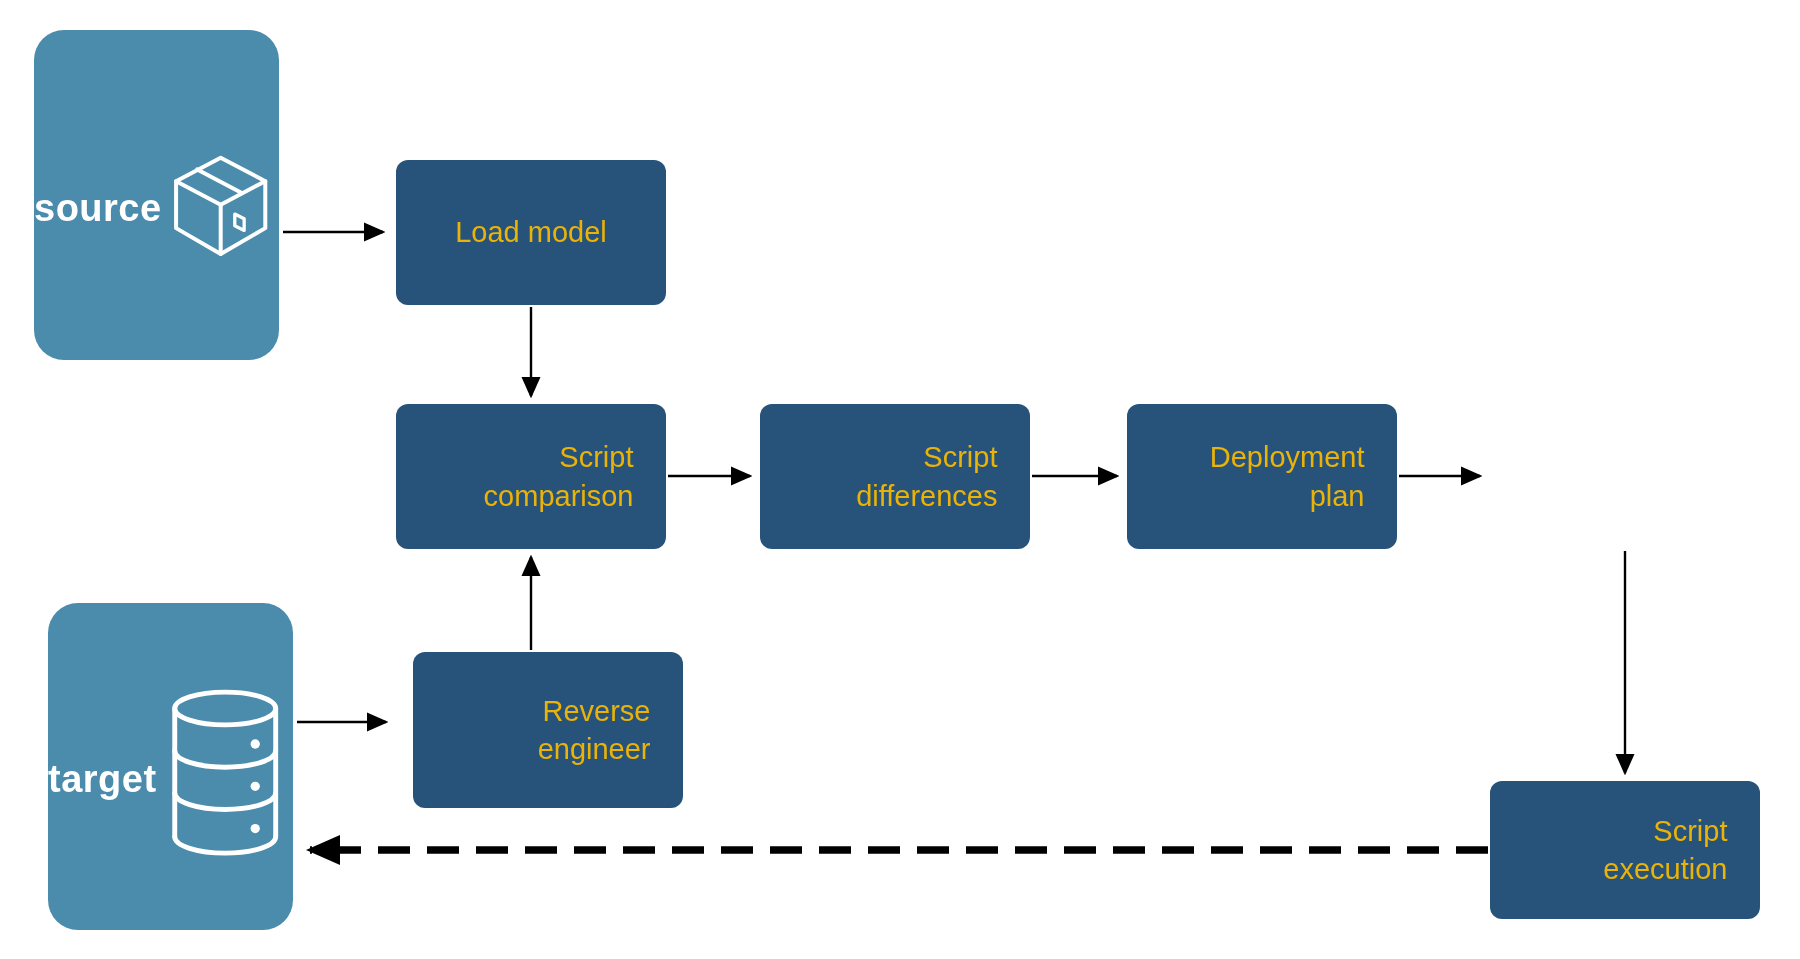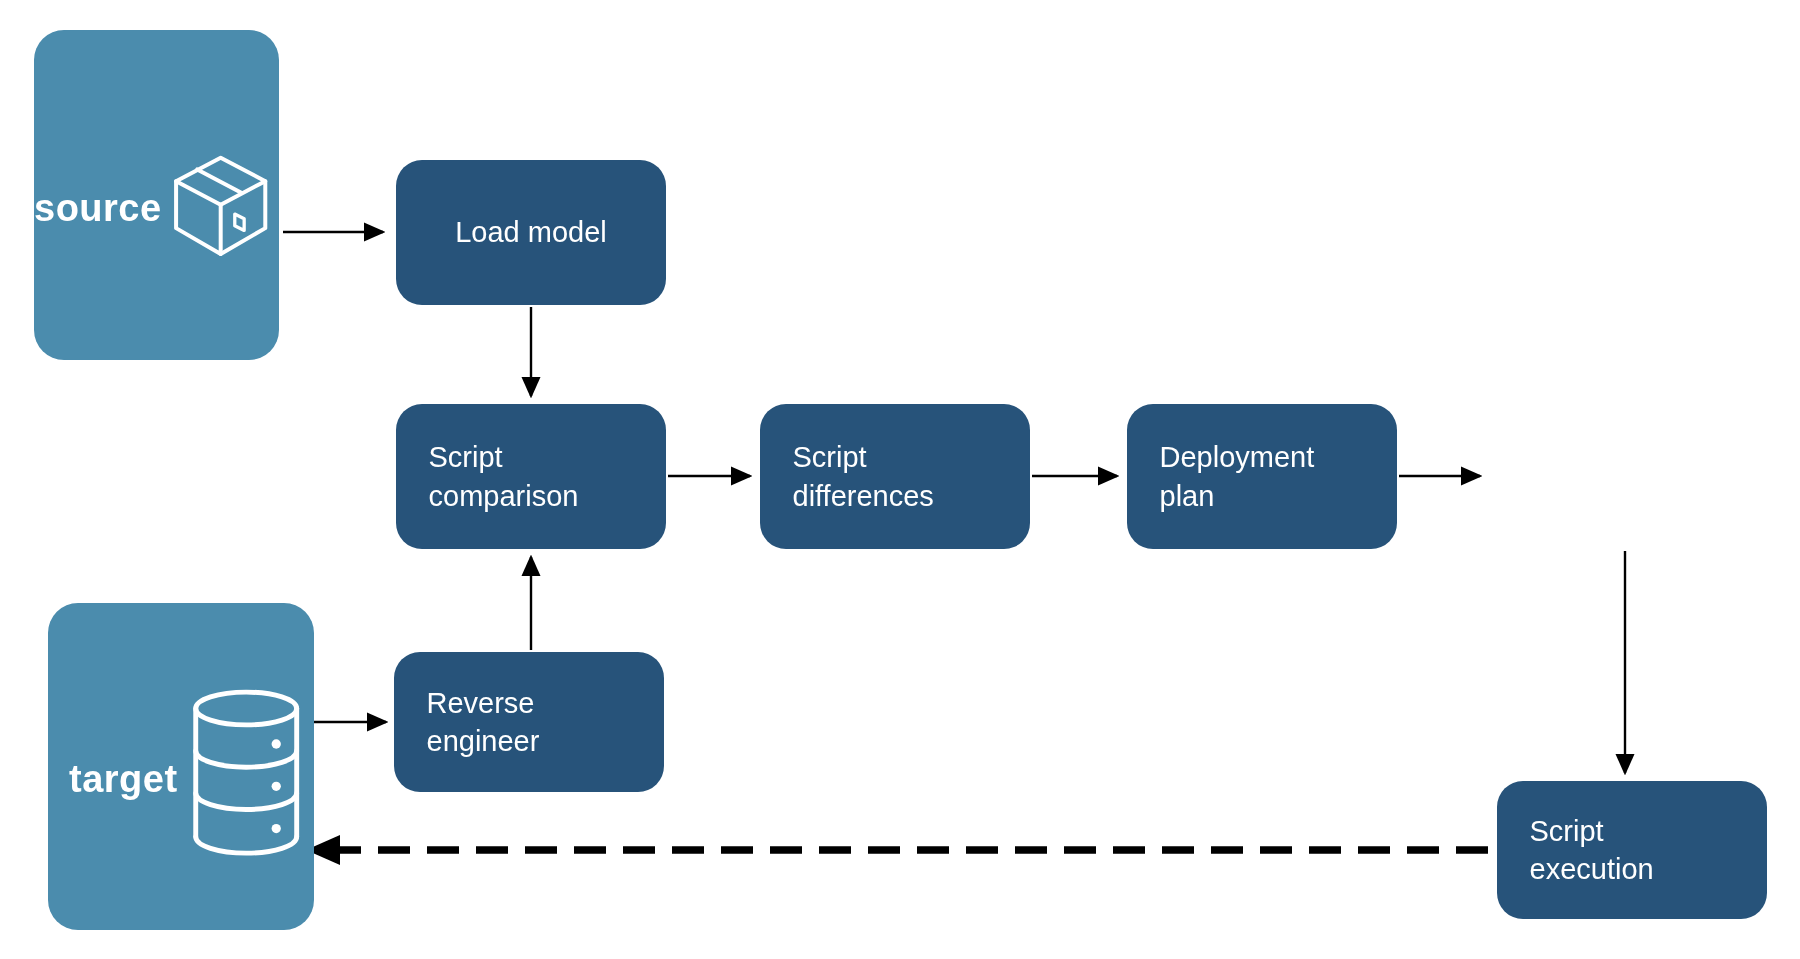--- a/index.html
+++ b/index.html
@@ -26,49 +26,49 @@
     flex-direction: row;
     align-items: center;
   }
   .light-node .endpoint-label {
     font-size: 38px;
     font-weight: bold;
     margin-top: 26px;
     letter-spacing: 0.5px;
   }
   #source-node { left: 34px;  top: 30px;  height: 330px; }
-  #target-node { left: 48px;  top: 603px; height: 327px; padding-left: 21px; }
+  #target-node { left: 48px;  top: 603px; height: 327px; }
   #source-node .node-icon { margin-top: 24px; }
   #target-node .node-icon { margin-top: 14px; }
 
   
   .dark-node {
     position: absolute;
     width: 270px;
     height: 145px;
     background: #27537A;
-    border-radius: 26px;
-    color: #ffffff;
+    border-radius: 12px;
+    color: #eab308;
     display: flex;
     align-items: center;
     justify-content: center;
-    text-align: left;
+    text-align: right;
   }
   .dark-node .node-label {
     font-size: 29px;
     line-height: 1.32;
     max-width: 205px;
   }
   #load-model        { left: 396px;  top: 160px; }
   #model-comparison  { left: 396px;  top: 404px; }
   #model-differences { left: 760px;  top: 404px; }
   #deployment-plan   { left: 1127px; top: 404px; }
   #script-generation { left: 1490px; top: 404px; }
-  #reverse-engineer  { left: 394px;  top: 652px; height: 140px; }
-  #script-execution  { left: 1490px; top: 781px; height: 138px; margin-left: 7px; }
+  #reverse-engineer  { left: 413px;  top: 652px; height: 156px; }
+  #script-execution  { left: 1490px; top: 781px; height: 138px; }
 
   
   #arrow-layer {
     position: absolute;
     left: 0; top: 0;
     width: 1800px;
     height: 959px;
     pointer-events: none;
   }
   .arrow-solid {

